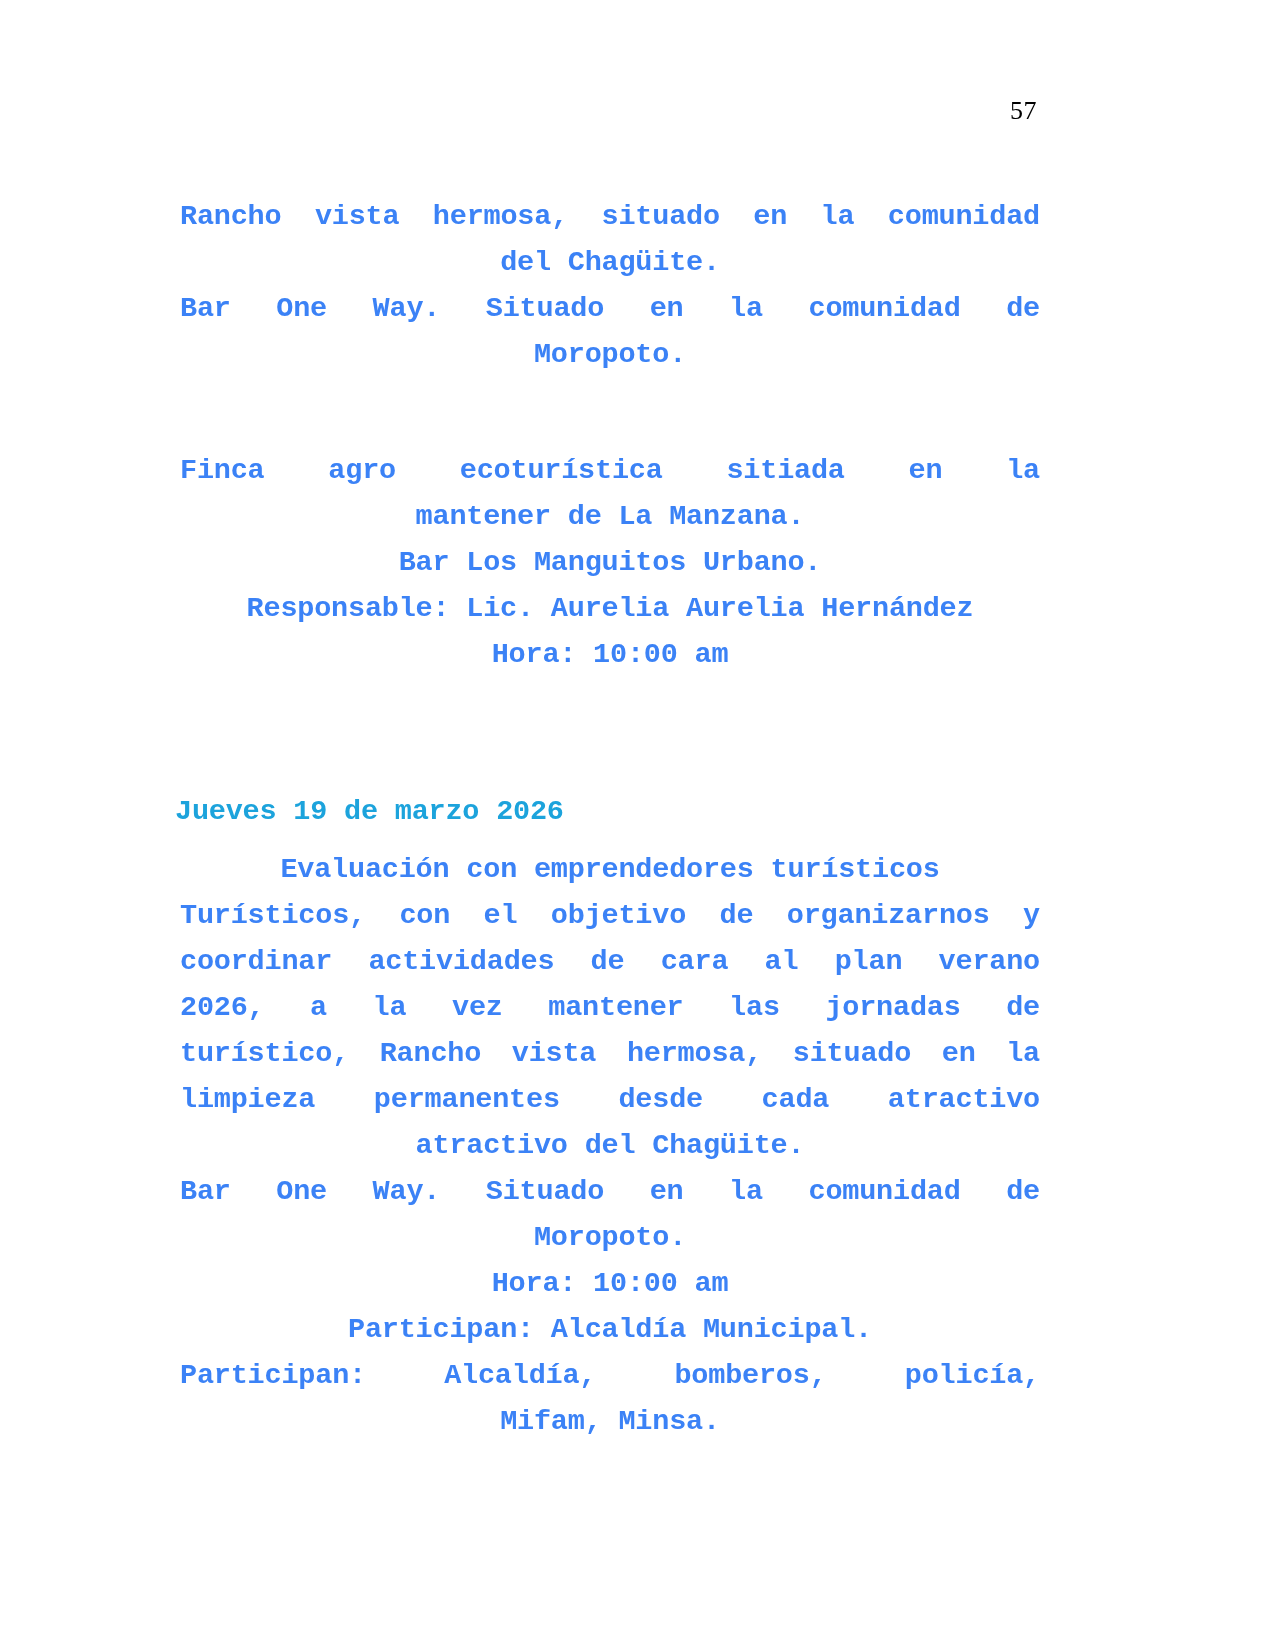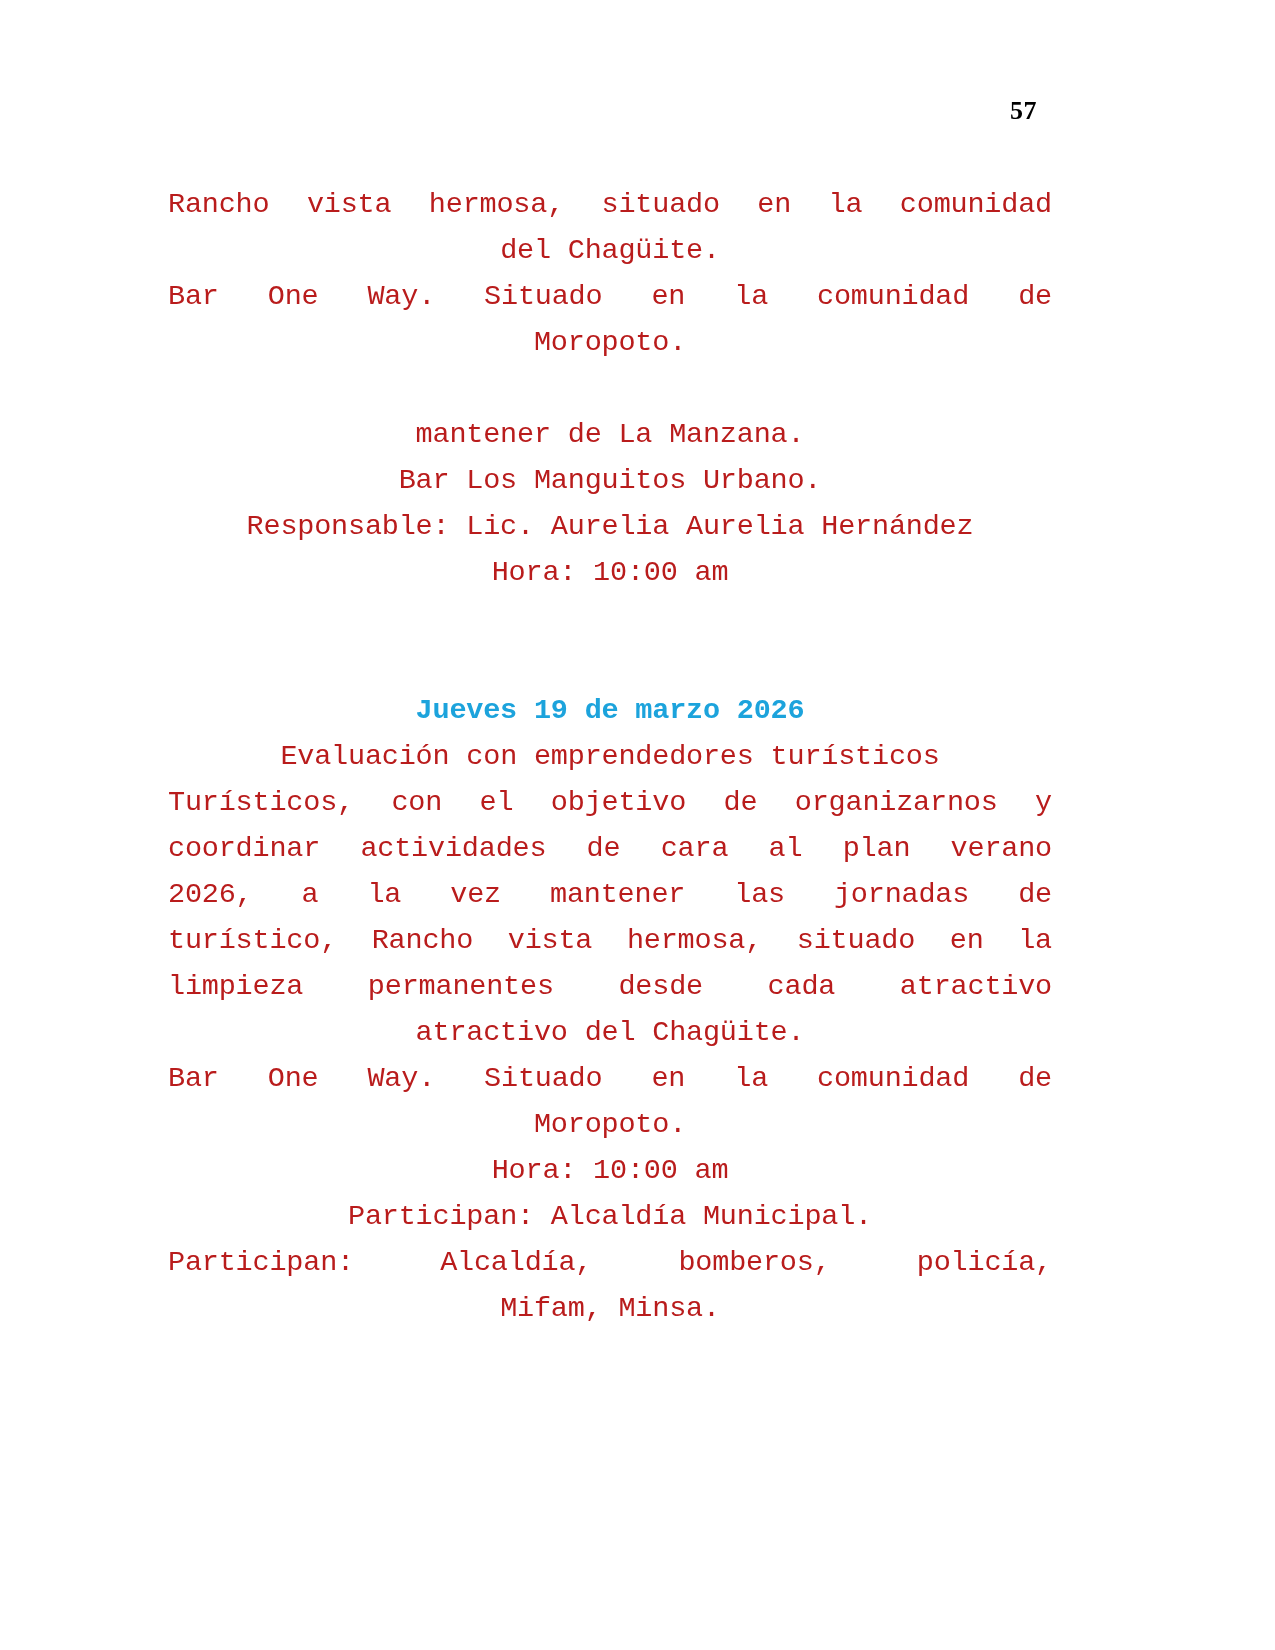--- a/index.html
+++ b/index.html
@@ -28,42 +28,42 @@
     top: 96px;
     left: 0;
     right: 0;
     height: 40px;
   }
   .folio {
     position: absolute;
     left: 1010px;
     top: 0;
     font-family: "Liberation Serif", "DejaVu Serif", serif;
-    font-weight: bold;
+    font-weight: normal;
     font-size: 26px;
     line-height: 30px;
     color: #000000;
     letter-spacing: 0.5px;
   }
 
   
   .content {
     position: absolute;
     left: 168px;
     top: 182px;
     width: 884px;
   }
 
   .para {
     font-size: 28.5px;
     line-height: 46px;
-    font-weight: normal;
+    font-weight: bold;
     letter-spacing: -0.2px;
-    margin: 0;
-    color: #b91c1c;
+    margin: 12px;
+    color: #3b82f6;
     -webkit-font-smoothing: antialiased;
   }
 
   
   .jline {
     display: block;
     text-align: justify;
     text-align-last: justify;
     white-space: normal;
   }
@@ -73,23 +73,22 @@
   }
 
   .gap-sm { height: 46px; }
   .gap-lg { height: 92px; }
 
   
   .date-heading {
     font-size: 28.5px;
     line-height: 46px;
     font-weight: bold;
-    margin: 0;
+    margin: 7px;
     letter-spacing: -0.2px;
-    text-align: center;
   }
 </style>
 </head>
 <body style="background: rgb(255, 255, 255);">
 
 <div class="page">
 
   <div class="page-header">
     <div class="folio">57</div>
   </div>
@@ -99,20 +98,21 @@
     <div class="para">
       <span class="jline">Rancho vista hermosa, situado en la comunidad</span>
       <span class="jline-last">del Chagüite.</span>
       <span class="jline">Bar One Way. Situado en la comunidad de</span>
       <span class="jline-last">Moropoto.</span>
     </div>
 
     <div class="gap-sm"></div>
 
     <div class="para">
+      <span class="jline">Finca agro ecoturística sitiada en la</span>
       <span class="jline-last">mantener de La Manzana.</span>
       <span class="jline-last">Bar Los Manguitos Urbano.</span>
       <span class="jline-last">Responsable: Lic. Aurelia Aurelia Hernández</span>
       <span class="jline-last">Hora: 10:00 am</span>
     </div>
 
     <div class="gap-lg"></div>
 
     <div class="date-heading" id="date-heading" style="color: rgb(28, 163, 220);">Jueves 19 de marzo 2026</div>
 

